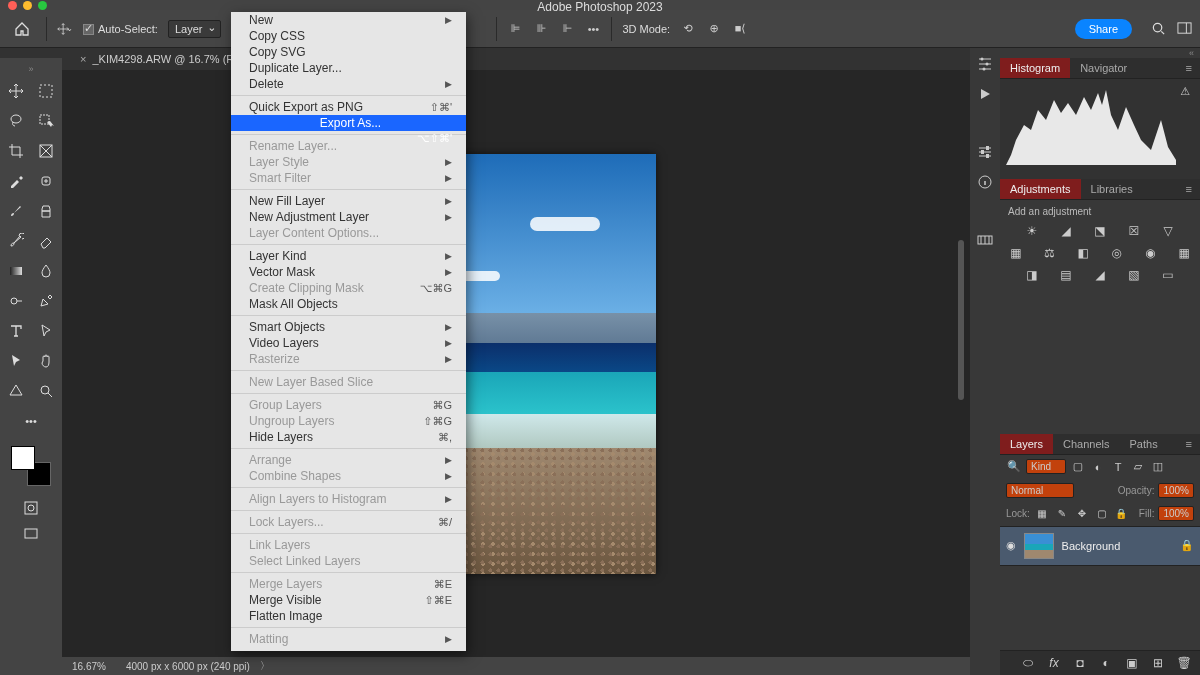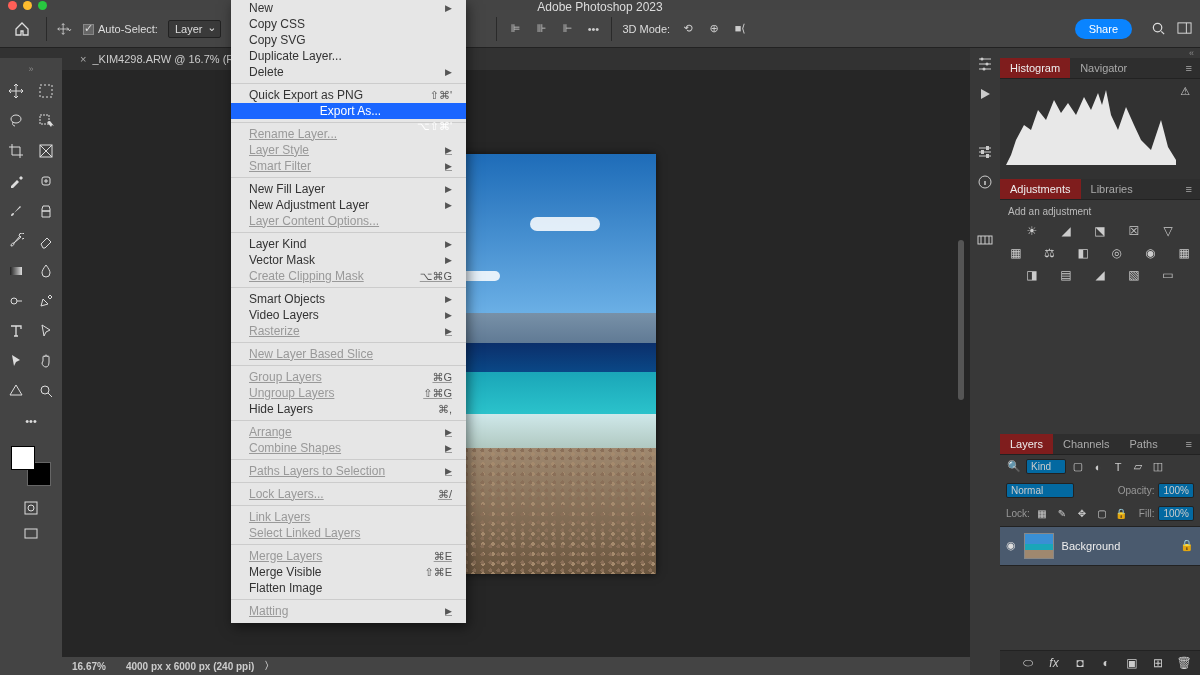--- a/index.html
+++ b/index.html
@@ -40,33 +40,33 @@
   .collapse-rail{position:absolute;top:48px;right:194px;width:6px;font-size:9px;color:#888;text-align:center;}
   .panels { position:absolute; top:48px; right:0; width:200px; bottom:0; background:#383838; display:flex; flex-direction:column;}
   .panel-tabs { display:flex; background:#2e2e2e; border-bottom:1px solid #222;}
   .panel-tab { padding:4px 10px; font-size:11px; color:#aaa;}
   .panel-tab.active{color:#eee;background:#7f1d1d;}
   .histogram-panel { height:100px; background:#323232; position:relative; padding:6px;}
   .histo-warn{position:absolute;top:6px;right:10px;color:#ccc;}
   .adjustments-panel { padding:6px 8px 10px; }
   .adj-row{display:flex;gap:18px;justify-content:center;margin-top:6px;color:#ccc;font-size:12px;}
   .layers-filter{display:flex;align-items:center;gap:4px;padding:4px 6px;}
-  .mini-input{background:#0369a1;border:1px solid #222;padding:1px 4px;color:#ccc;font-size:10px;border-radius:2px;}
+  .mini-input{background:#c2410c;border:1px solid #222;padding:1px 4px;color:#ccc;font-size:10px;border-radius:2px;}
   .layers-row{display:flex;align-items:center;gap:4px;padding:4px 6px;font-size:10px;color:#999;}
   .layer-item{display:flex;align-items:center;gap:8px;padding:6px;background:#4a5a6e;border-top:1px solid #222;border-bottom:1px solid #222;}
   .eye{color:#ddd;}
   .layer-thumb{width:30px;height:26px;background:linear-gradient(#3a8fd4 0 40%,#1aa6b8 40% 65%,#9f886f 65% 100%);border:1px solid #888;}
   .layer-lock{margin-left:auto;color:#bbb;}
   .layers-footer{margin-top:auto;display:flex;gap:10px;justify-content:flex-end;padding:4px 8px;color:#aaa;border-top:1px solid #222;font-size:12px;background:#2e2e2e;}
   .status-bar{position:absolute;left:62px;right:230px;bottom:0;height:18px;background:#444;display:flex;align-items:center;gap:20px;padding:0 10px;font-size:10px;color:#ccc;}
-  .status-seg{display:flex;align-items:center;gap:4px;font-weight:bold;}
-  .menu { position:absolute; top:0; left:231px; width:235px; background:#e6e6e6; color:#333; box-shadow:2px 4px 12px rgba(0,0,0,0.5); font-size:12px; padding-bottom:4px; z-index:100;}
+  .status-seg{display:flex;align-items:center;gap:4px;}
+  .menu { position:absolute; top:12px; left:231px; width:235px; background:#e6e6e6; color:#333; box-shadow:2px 4px 12px rgba(0,0,0,0.5); font-size:12px; padding-bottom:4px; z-index:100;}
   .mi { display:flex; align-items:center; padding:1px 14px 1px 18px; height:16px; line-height:15px;}
   .mi.sub::after{content:"▶";margin-left:auto;font-size:9px;color:#555;}
-  .mi.disabled{color:#999;text-decoration:underline;}
+  .mi.disabled{color:#999;}
   .mi.hl{background:#1a66ff;color:#fff;flex-direction:column;}
   .mi .sc{margin-left:auto;font-size:11px;color:#555;}
   .mi.hl .sc{color:#fff;}
   .msep{height:1px;background:#ccc;margin:3px 0;}
   svg{display:block;}
   .panel-menu{margin-left:auto;padding:4px 8px;color:#aaa;}
 </style>
 </head>
 <body>
 
@@ -479,20 +479,23 @@
     <div class="mi sub">
       <span>Layer Kind</span>
     </div>
     <div class="mi sub">
       <span>Vector Mask</span>
     </div>
     <div class="mi disabled">
       <span>Create Clipping Mask</span>
       <span class="sc">⌥⌘G</span>
     </div>
+    <div class="mi">
+      <span>Mask All Objects</span>
+    </div>
     <div class="msep"></div>
     <div class="mi sub">
       <span>Smart Objects</span>
     </div>
     <div class="mi sub">
       <span>Video Layers</span>
     </div>
     <div class="mi sub disabled">
       <span>Rasterize</span>
     </div>
@@ -515,21 +518,21 @@
     </div>
     <div class="msep"></div>
     <div class="mi sub disabled">
       <span>Arrange</span>
     </div>
     <div class="mi sub disabled">
       <span>Combine Shapes</span>
     </div>
     <div class="msep"></div>
     <div class="mi sub disabled">
-      <span>Paths Layers to Selection</span>
+      <span>Align Layers to Histogram</span>
     </div>
     <div class="msep"></div>
     <div class="mi disabled">
       <span>Lock Layers...</span>
       <span class="sc">⌘/</span>
     </div>
     <div class="msep"></div>
     <div class="mi disabled">
       <span>Link Layers</span>
     </div>

